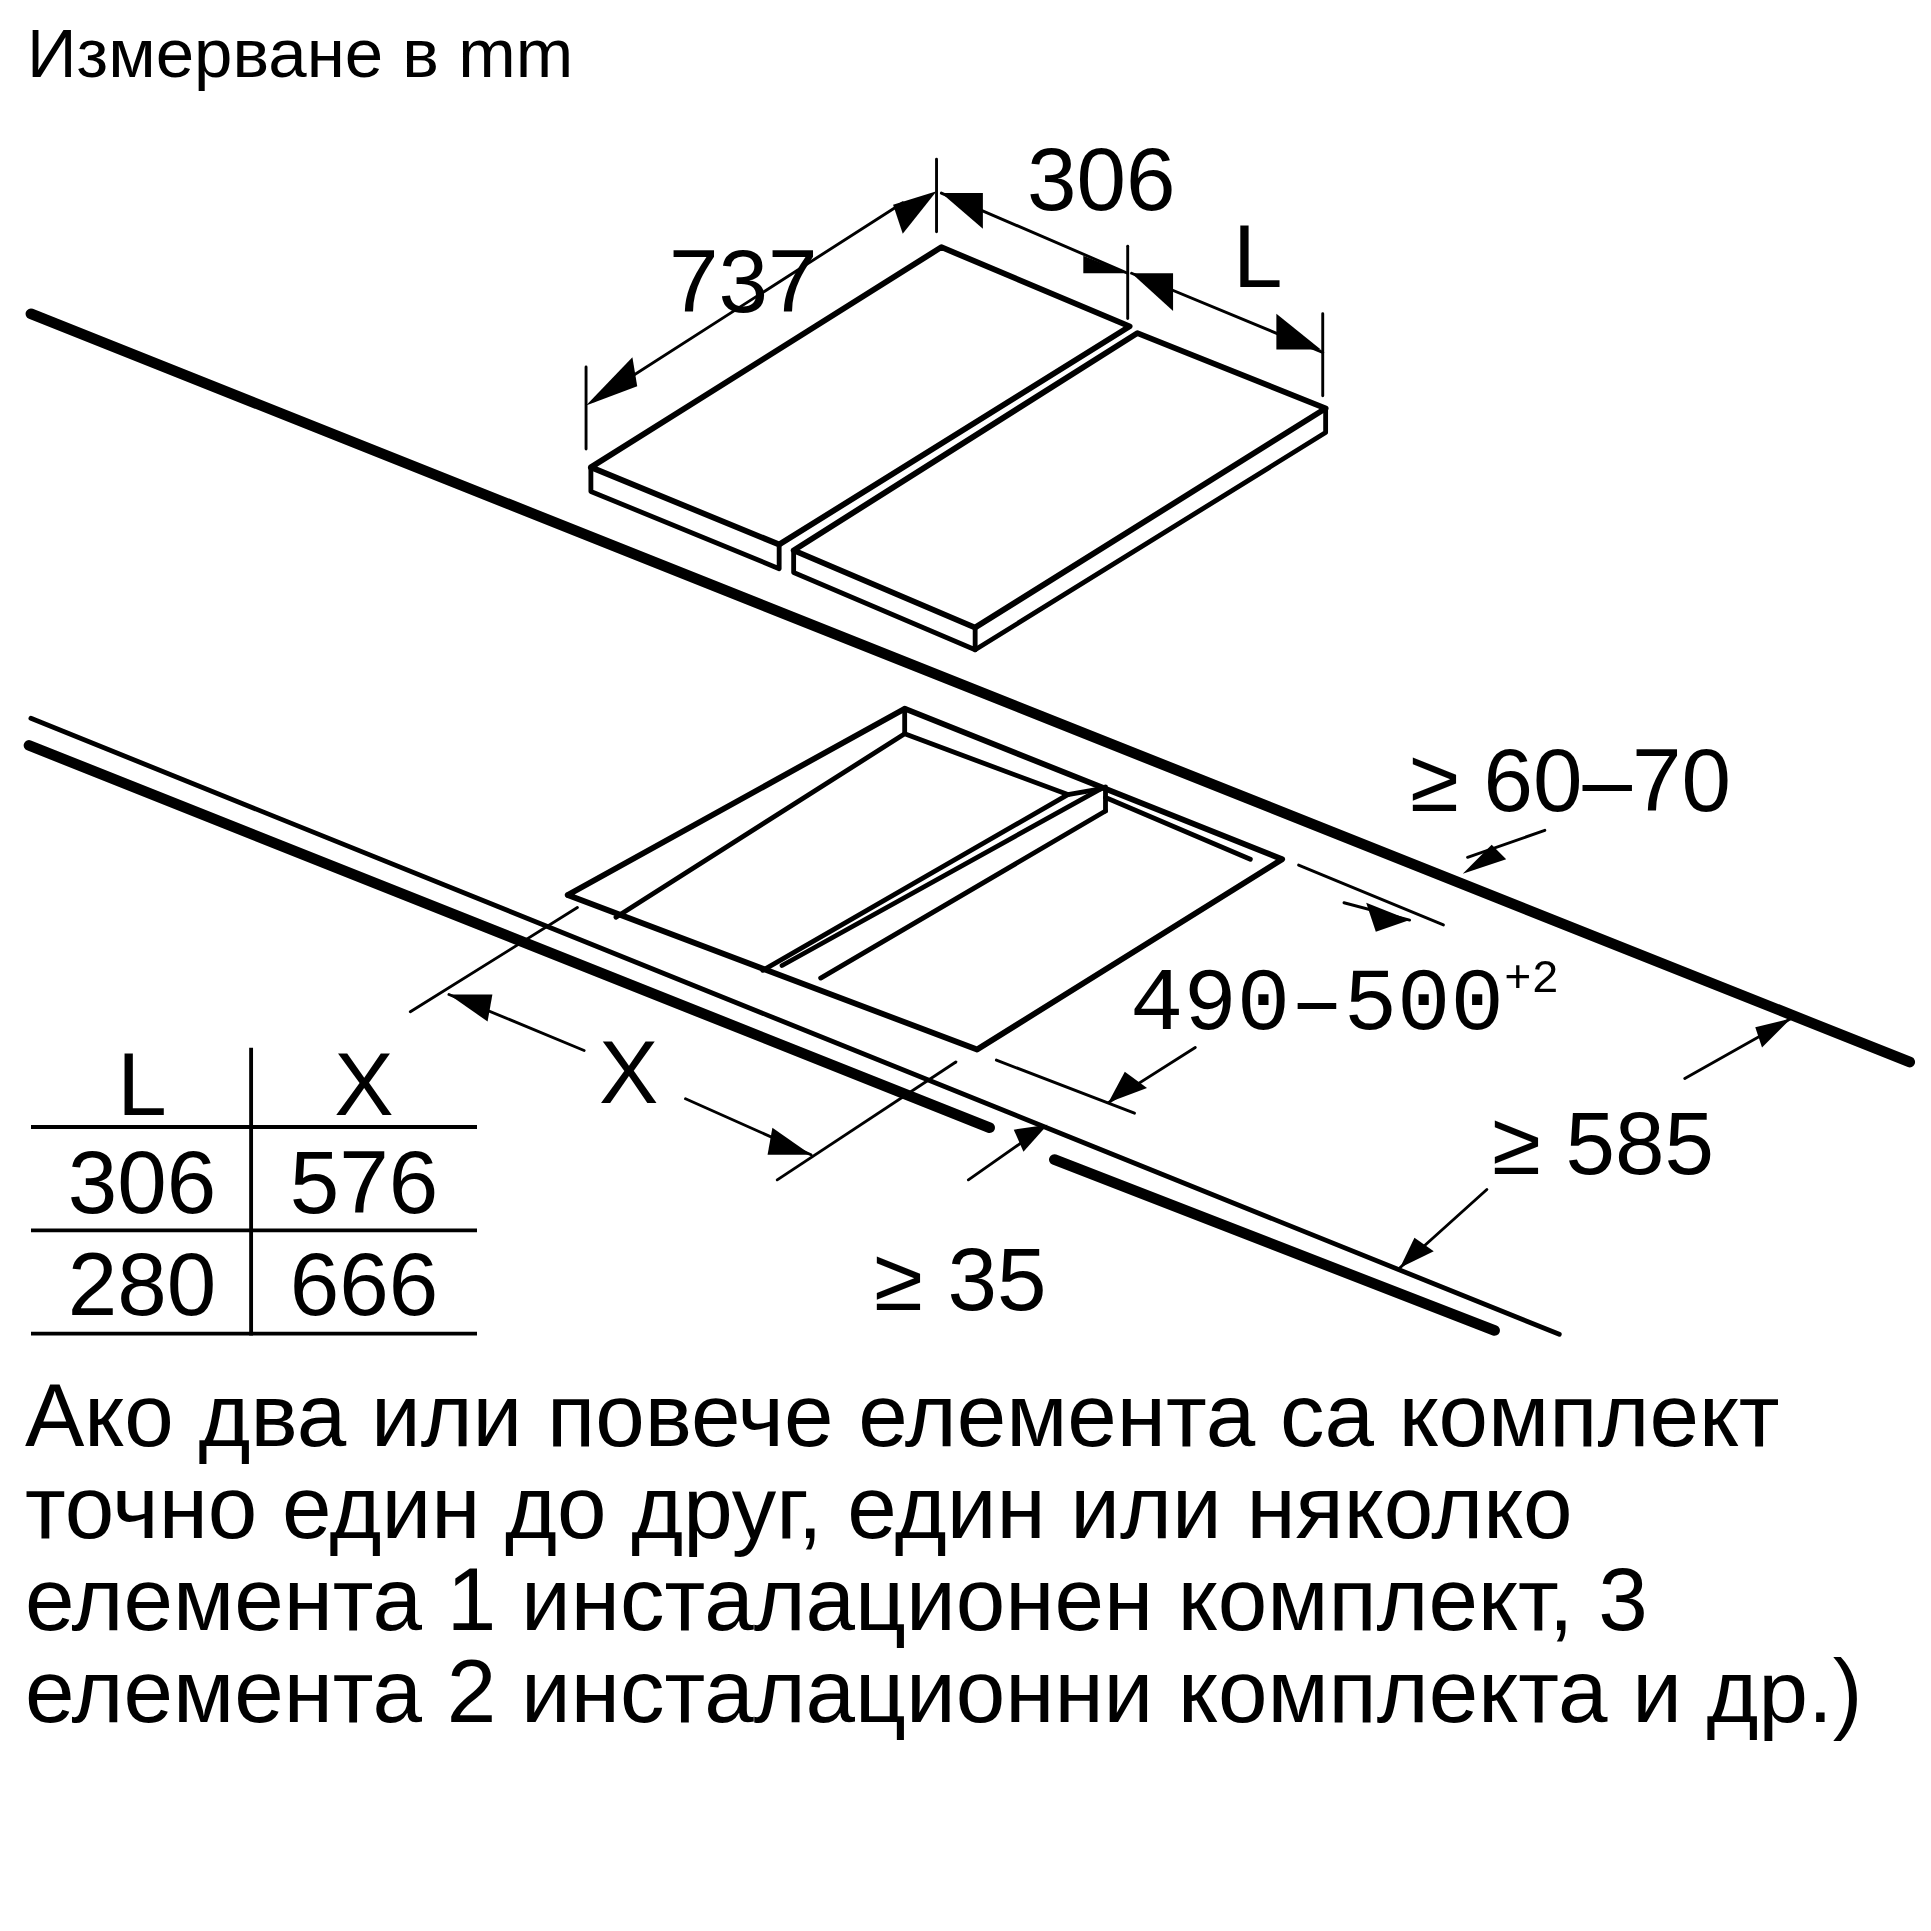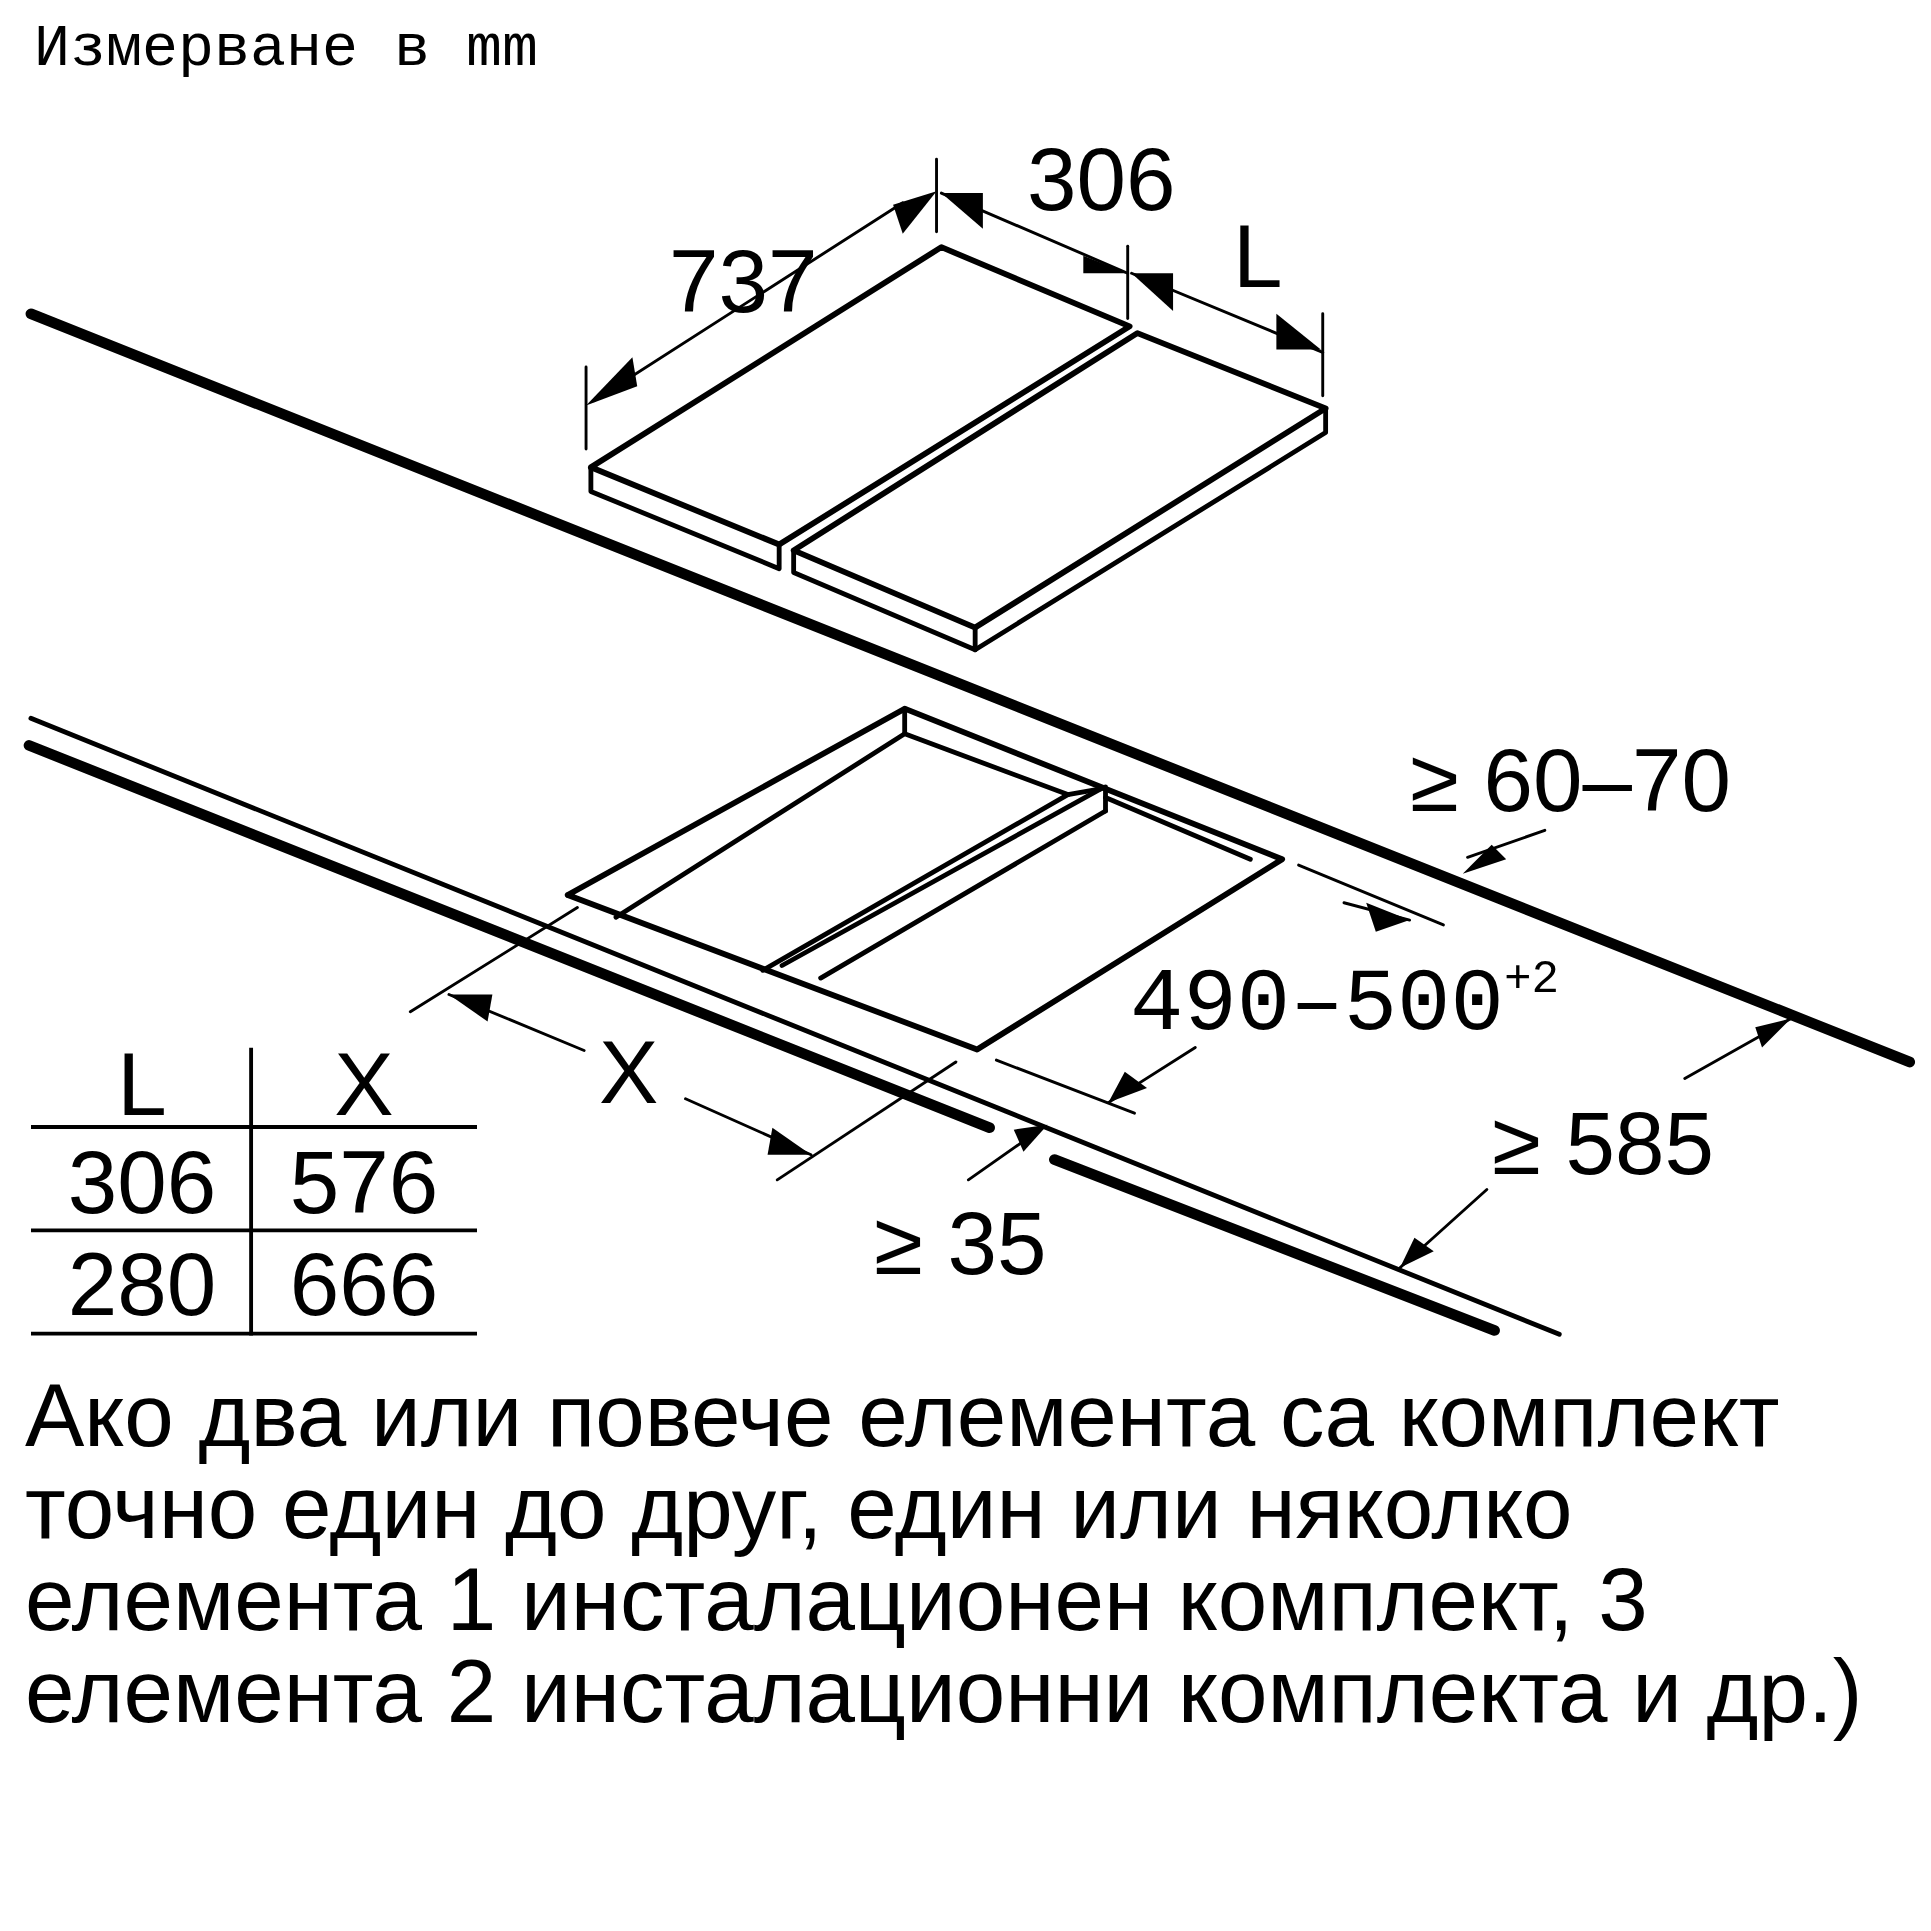--- a/index.html
+++ b/index.html
@@ -1,19 +1,19 @@
 <!DOCTYPE html>
 <html><head>
 <meta charset="utf-8">
 <style>
   html, body { margin:0; padding:0; background:#ffffff; }
   body { width:1931px; height:1931px; position:relative; overflow:hidden; font-family:"Liberation Sans", sans-serif; color:#000; }
   svg.diagram { position:absolute; left:0; top:0; width:1931px; height:1931px; }
   .lbl { position:absolute; font-size:89px; line-height:1; white-space:nowrap; }
-  .title { position:absolute; left:34px; top:19.3px; font-size:60px; line-height:1;font-family:Liberation Mono, monospace; }
+  .title { position:absolute; left:27px; top:19.3px; font-size:69px; line-height:1; }
   .sup { font-size:46px; vertical-align:top; position:relative; top:-3.9px; }
   .table { position:absolute; left:31px; top:1038px; width:446px; }
   .trow { display:flex; height:102px; align-items:center; }
   .tcell { width:222px; text-align:center; font-size:89px; line-height:1; }
   .para { position:absolute; left:25px; top:1369px; width:1902px; font-size:89px; line-height:92px; }
   .para div { white-space:nowrap; }
 </style>
 </head>
 <body>
 
@@ -95,21 +95,21 @@
 </svg>
 
 <div class="title">Измерване в mm</div>
 
 <div class="lbl" style="left:669px;top:237px;">737</div>
 <div class="lbl" style="left:1027px;top:135px;">306</div>
 <div class="lbl" style="left:1233px;top:212px;">L</div>
 <div class="lbl" style="left:1410px;top:736px;">≥ 60–70</div>
 <div class="lbl" style="left:1130px;top:961px;font-family:Liberation Mono, monospace;"><span>490–500</span><span class="sup">+2</span></div>
 <div class="lbl" style="left:599px;top:1028px;">X</div>
-<div class="lbl" style="left:874px;top:1199px;text-align:right;">≥ 35</div>
+<div class="lbl" style="left:874px;top:1235px;text-align:right;">≥ 35</div>
 <div class="lbl" style="left:1492px;top:1099px;">≥ 585</div>
 
 <div class="table">
   <svg style="position:absolute;left:0;top:0;width:446px;height:319px" viewBox="0 0 462 330" width="446" height="319">
     <line x1="228" y1="10" x2="228" y2="308" stroke="#000" stroke-width="4"></line>
     <line x1="0" y1="92" x2="462" y2="92" stroke="#000" stroke-width="4"></line>
     <line x1="0" y1="199" x2="462" y2="199" stroke="#000" stroke-width="4"></line>
     <line x1="0" y1="306" x2="462" y2="306" stroke="#000" stroke-width="4"></line>
   </svg>
   <div class="trow" style="height:93px">

